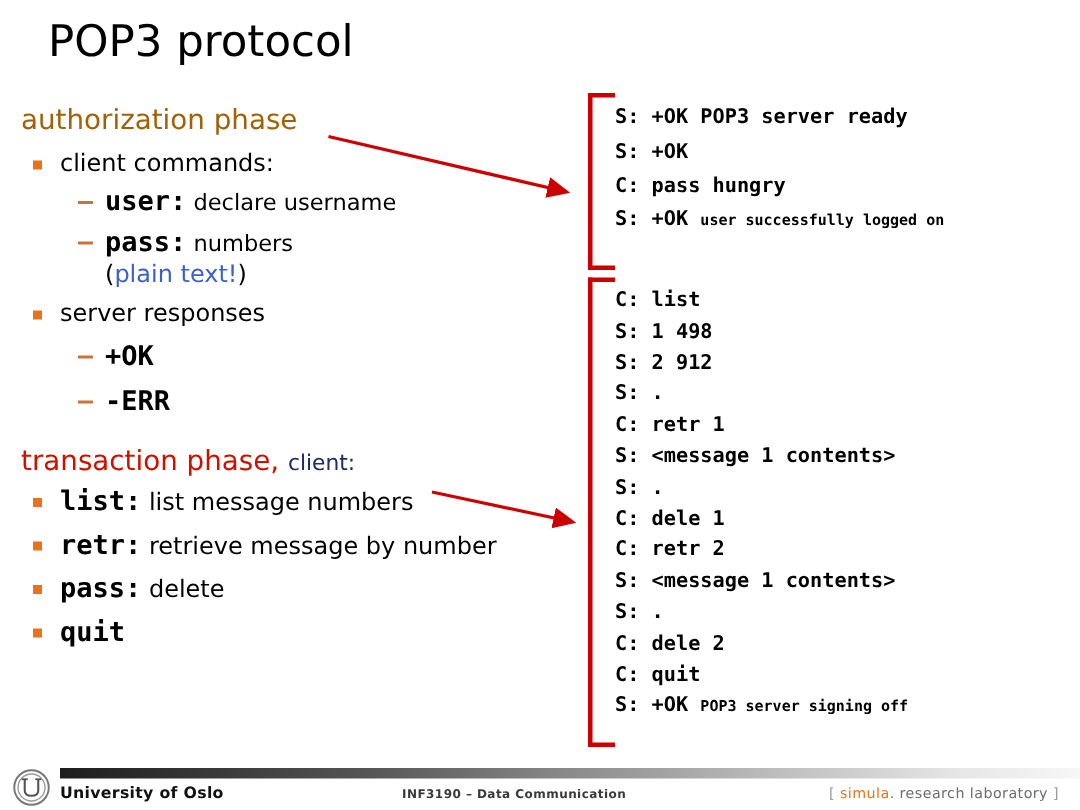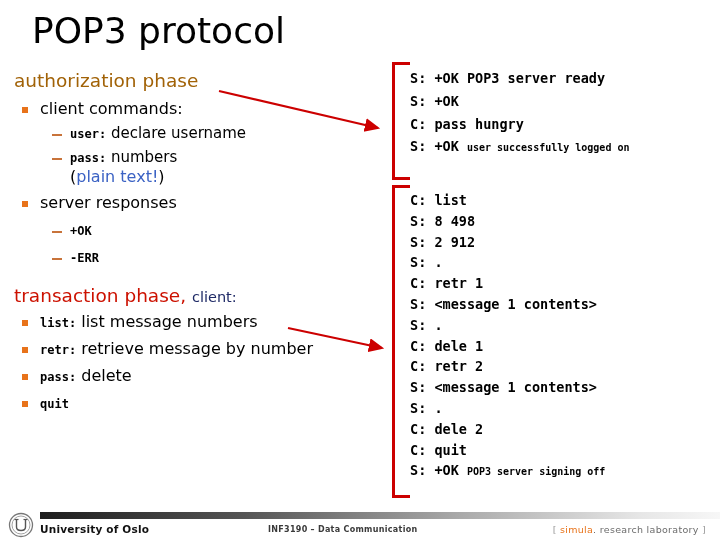--- a/index.html
+++ b/index.html
@@ -17,21 +17,21 @@
     overflow: hidden;
     background: #ffffff;
   }
 
   
   #slide-title {
     position: absolute;
     left: 32px;
     top: 10px;
     font-family: "DejaVu Sans", sans-serif;
-    font-size: 36px;
+    font-size: 29px;
     font-weight: 400;
     color: #000000;
     letter-spacing: 0px;
     white-space: nowrap;
   }
 
   
   #left-col {
     position: absolute;
     left: 14px;
@@ -88,21 +88,21 @@
   .lvl3 {
     padding-left: 56px;
     font-size: 16px;
     color: #000000;
     line-height: 1.0;
     white-space: nowrap;
   }
   .mono {
     font-family: "DejaVu Sans Mono", monospace;
     font-weight: bold;
-    font-size: 12px;
+    font-size: 18px;
   }
   .blue { color: #3B62C4; }
 
   
   #right-col {
     position: absolute;
     left: 392px;
     top: 62px;
     width: 320px;
   }
@@ -280,21 +280,21 @@
         <div class="xcript-line"><span>S: +OK</span><span class="small"></span></div>
         <div class="xcript-line"><span>C: pass hungry</span><span class="small"></span></div>
         <div class="xcript-line"><span>S: +OK </span><span class="small">user successfully logged on</span></div>
       </div>
     </div>
 
     <div class="xcript-block" style="height:313px; margin-top:5px;">
       <div class="bracket"></div>
       <div style="padding-top:5px;">
         <div class="xcript-line"><span>C: list</span></div>
-        <div class="xcript-line"><span>S: 8 498</span></div>
+        <div class="xcript-line"><span>S: 1 498</span></div>
         <div class="xcript-line"><span>S: 2 912</span></div>
         <div class="xcript-line"><span>S: .</span></div>
         <div class="xcript-line"><span>C: retr 1</span></div>
         <div class="xcript-line"><span>S: &lt;message 1 contents&gt;</span></div>
         <div class="xcript-line"><span>S: .</span></div>
         <div class="xcript-line"><span>C: dele 1</span></div>
         <div class="xcript-line"><span>C: retr 2</span></div>
         <div class="xcript-line"><span>S: &lt;message 1 contents&gt;</span></div>
         <div class="xcript-line"><span>S: .</span></div>
         <div class="xcript-line"><span>C: dele 2</span></div>

